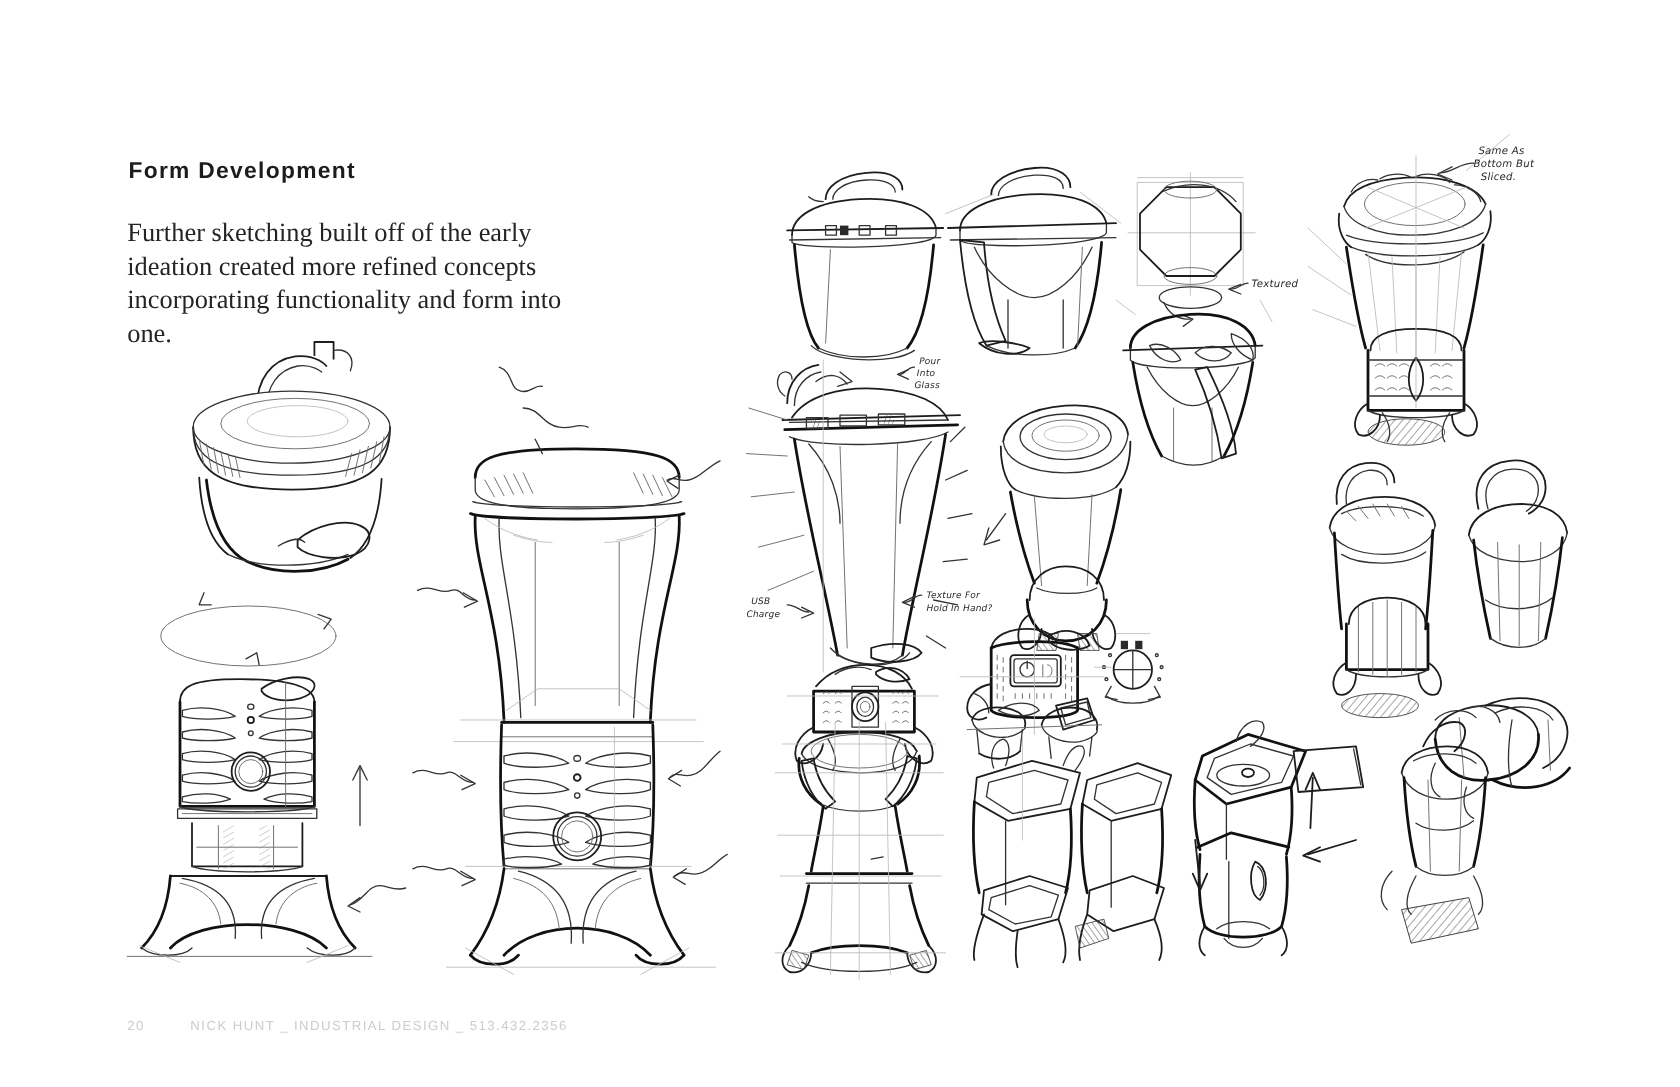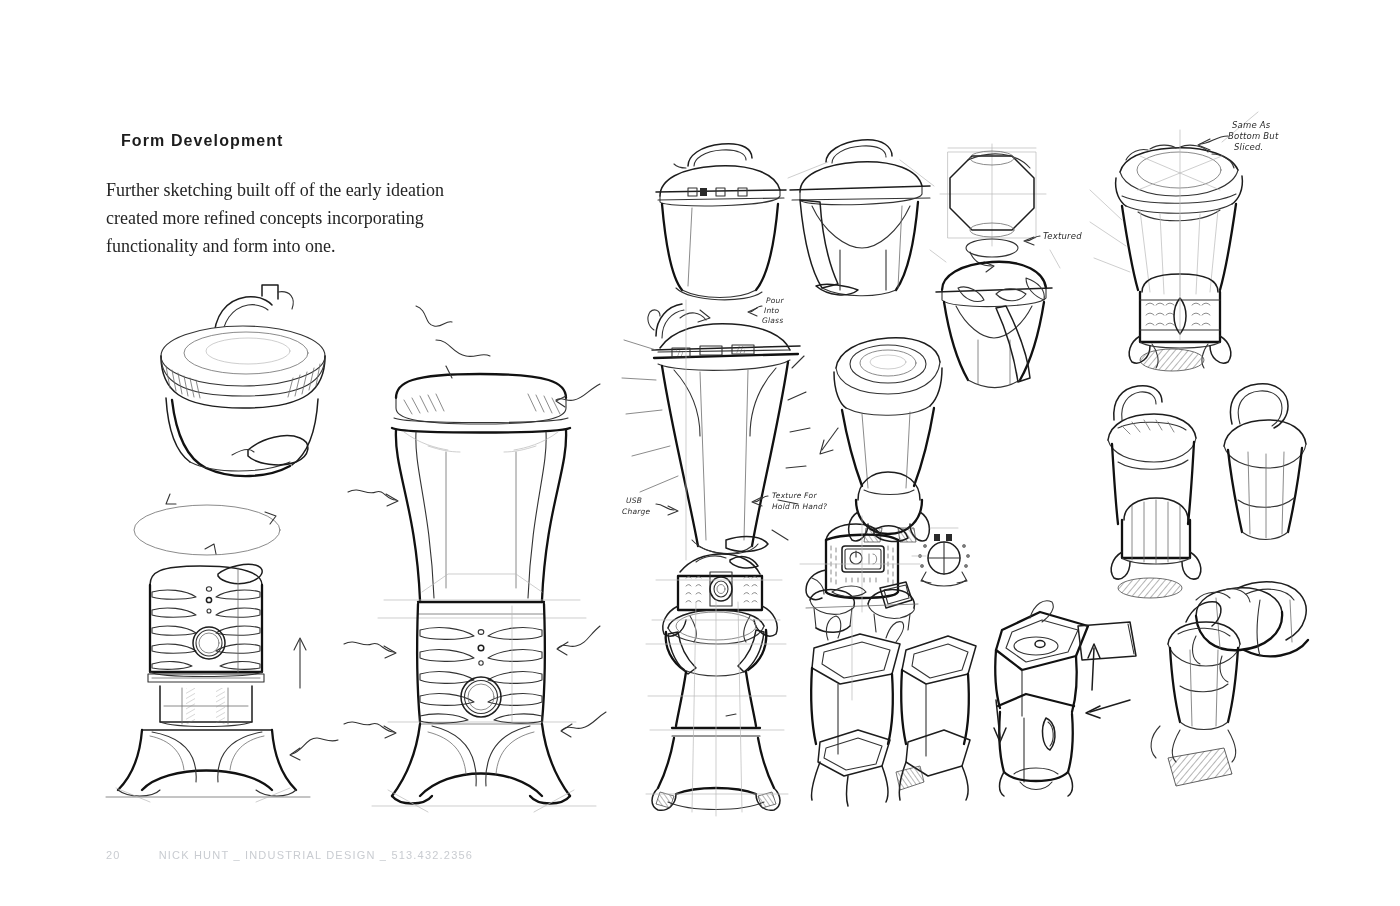--- a/index.html
+++ b/index.html
@@ -18,29 +18,29 @@
 
   
   .text-block {
     position: absolute;
     left: 106px;
     top: 132px;
     width: 400px;
   }
   .section-title {
     font-family: "Liberation Sans", sans-serif;
-    font-size: 16px;
+    font-size: 19px;
     font-weight: bold;
     letter-spacing: 1.1px;
     color: #1c1c1c;
-    margin: 0 0 26px 15px;
+    margin: 0 0 26px 1px;
   }
   .section-body {
     font-family: "Liberation Serif", serif;
-    font-size: 18px;
+    font-size: 22px;
     line-height: 28px;
     color: #242424;
     margin: 0;
     width: 390px;
   }
 
   
   .footer {
     position: absolute;
     left: 106px;

